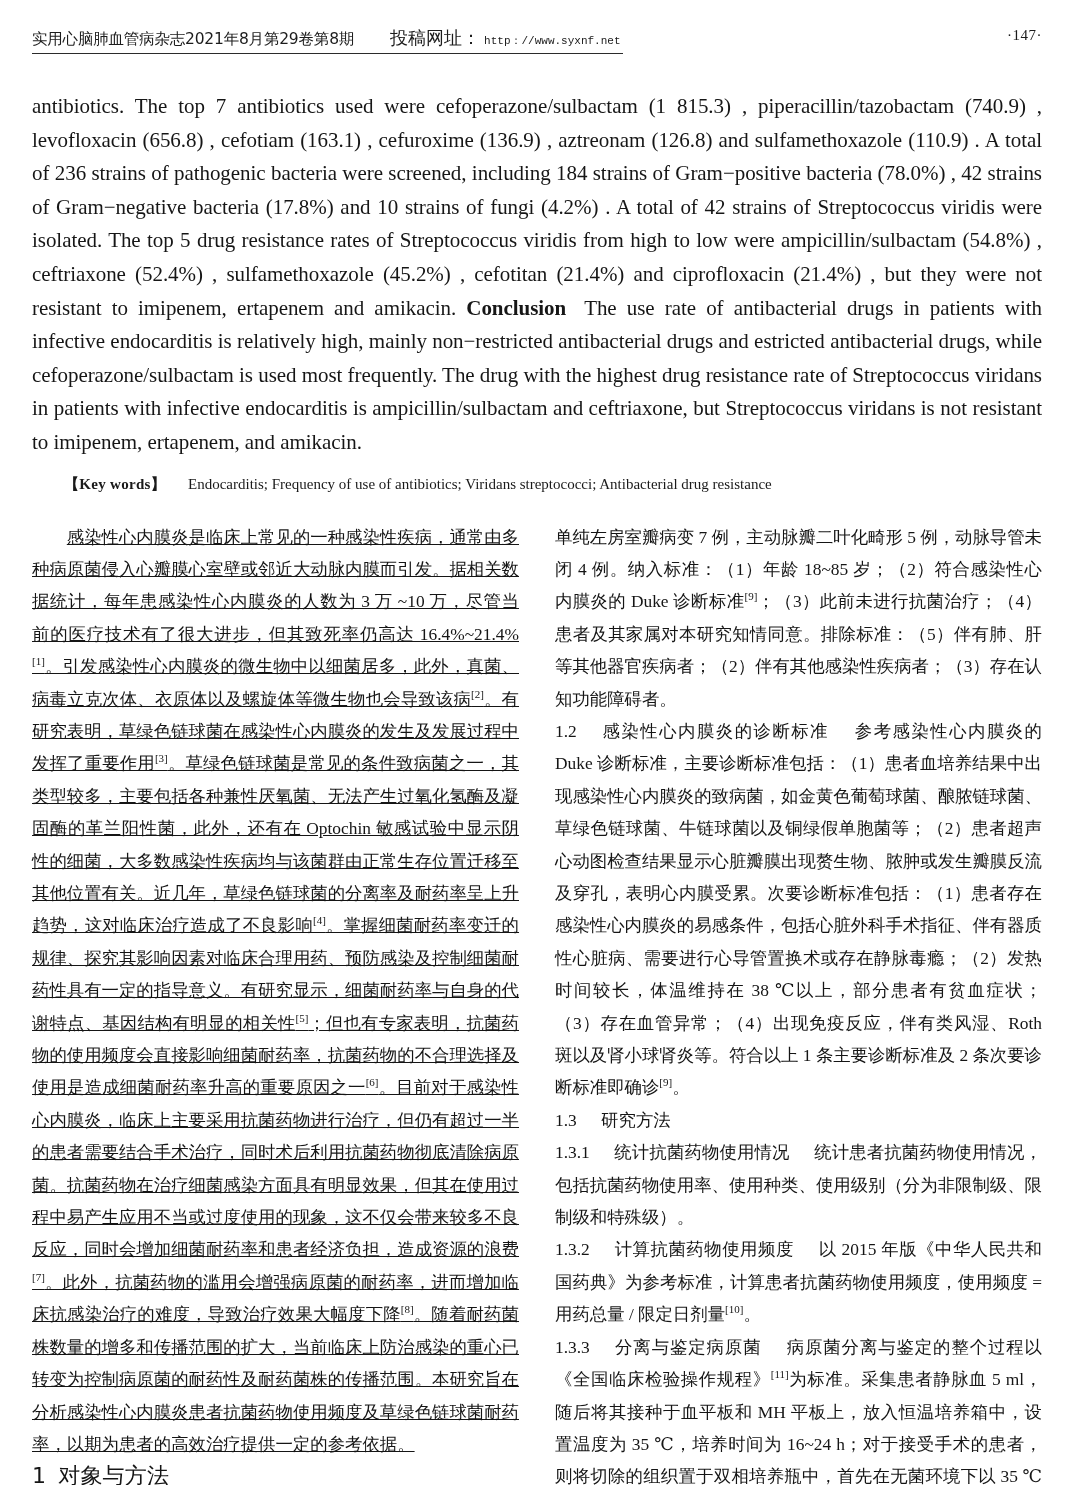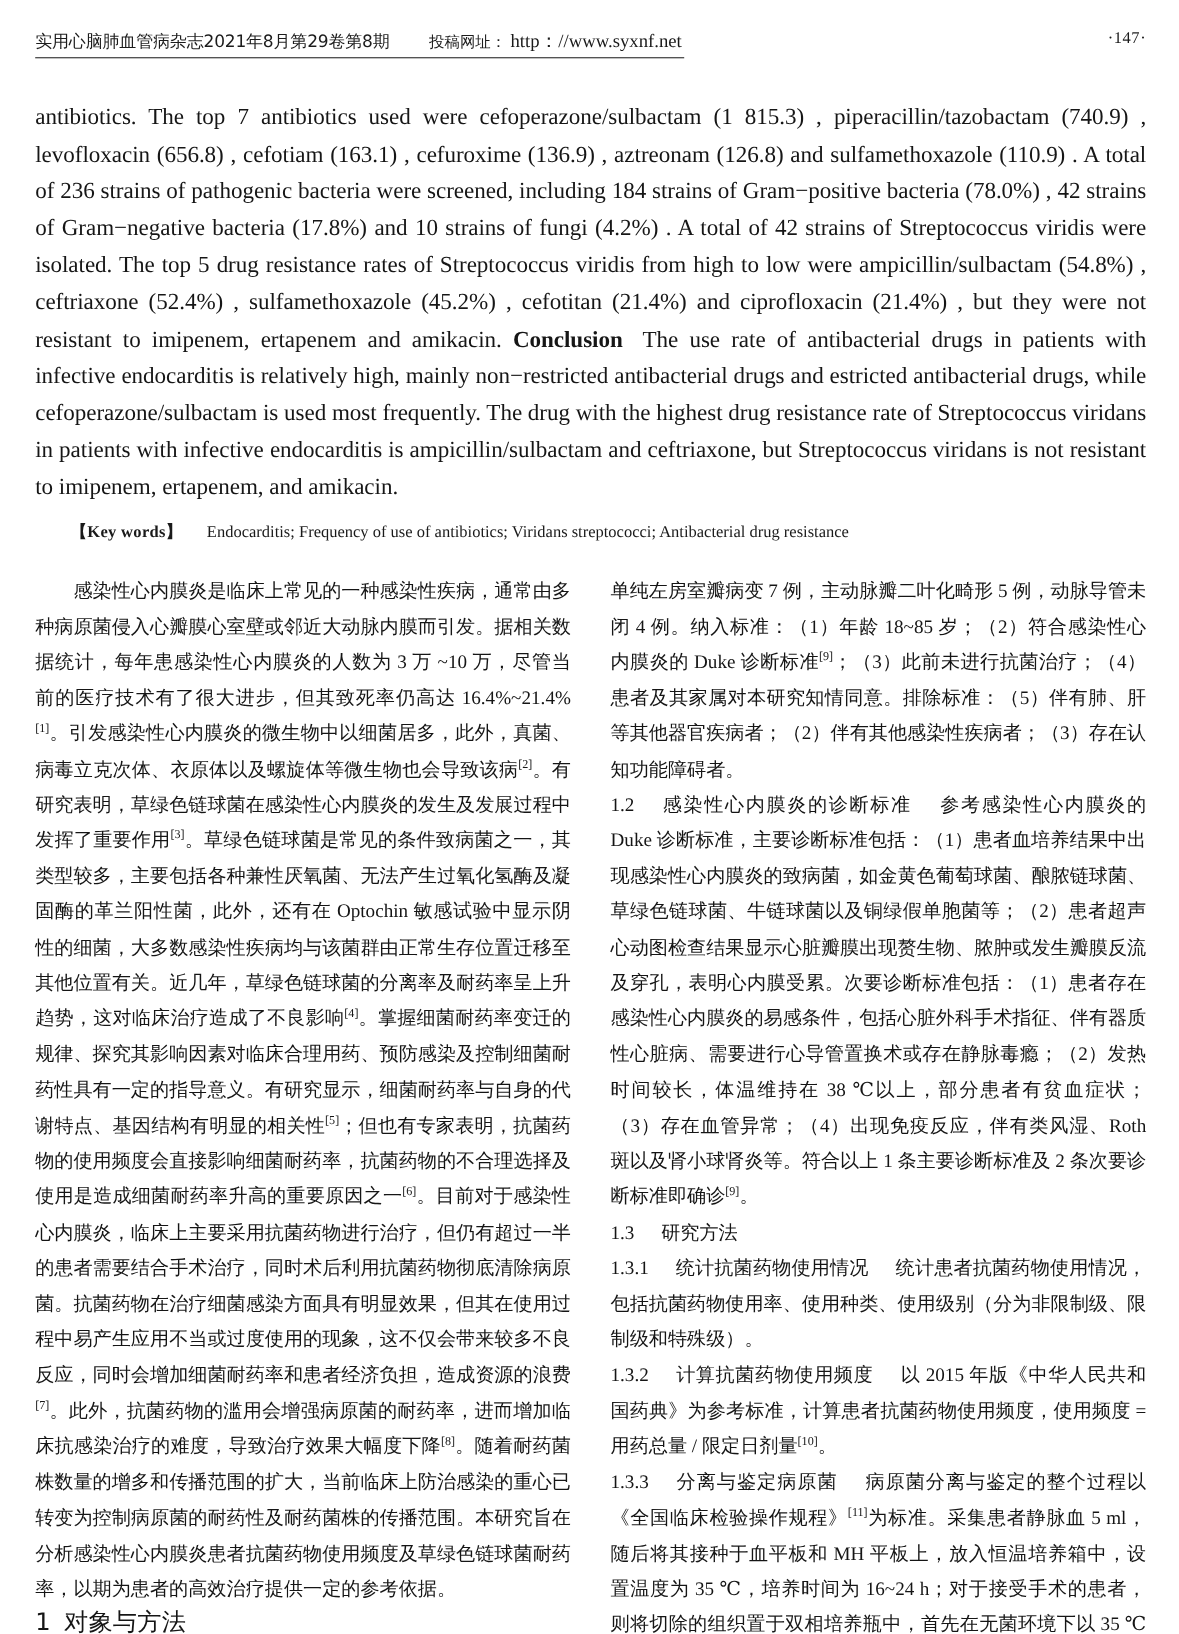--- a/index.html
+++ b/index.html
@@ -41,28 +41,28 @@
   }
   .runhead-journal {
     font-family: "DejaVu Sans", sans-serif;
     font-size: 15.5px;
     letter-spacing: -0.2px;
     white-space: nowrap;
     color: #1c1c1c;
   }
   .runhead-sub {
     font-family: "DejaVu Sans", sans-serif;
-    font-size: 14px;
+    font-size: 18px;
     white-space: nowrap;
     margin-left: 36px;
     color: #1c1c1c;
   }
   .runhead-url {
-    font-family: Liberation Serif, serif;
-    font-size: 17px;
+    font-family: Liberation Mono, monospace;
+    font-size: 11px;
     white-space: nowrap;
     margin-left: 4px;
   }
   .runhead-page {
     position: absolute;
     right: 0;
     top: 1px;
     font-size: 15px;
     font-family: "Liberation Serif", serif;
     letter-spacing: 0.5px;
@@ -106,21 +106,21 @@
     font-size: 17.4px;
     line-height: 32.4px;
     text-align: justify;
     color: #151515;
   }
   .col p {
     margin: 0;
     text-align: justify;
     text-justify: inter-ideograph;
   }
-  .p-indent { text-indent: 2em; }
+  .p-indent { text-indent: 2em; text-decoration: underline; }
   .sup {
     font-size: 11px;
     vertical-align: super;
     line-height: 0;
   }
   .sec-h1 {
     font-family: "DejaVu Sans", sans-serif;
     font-weight: normal;
     font-size: 22px;
     margin: 0;

